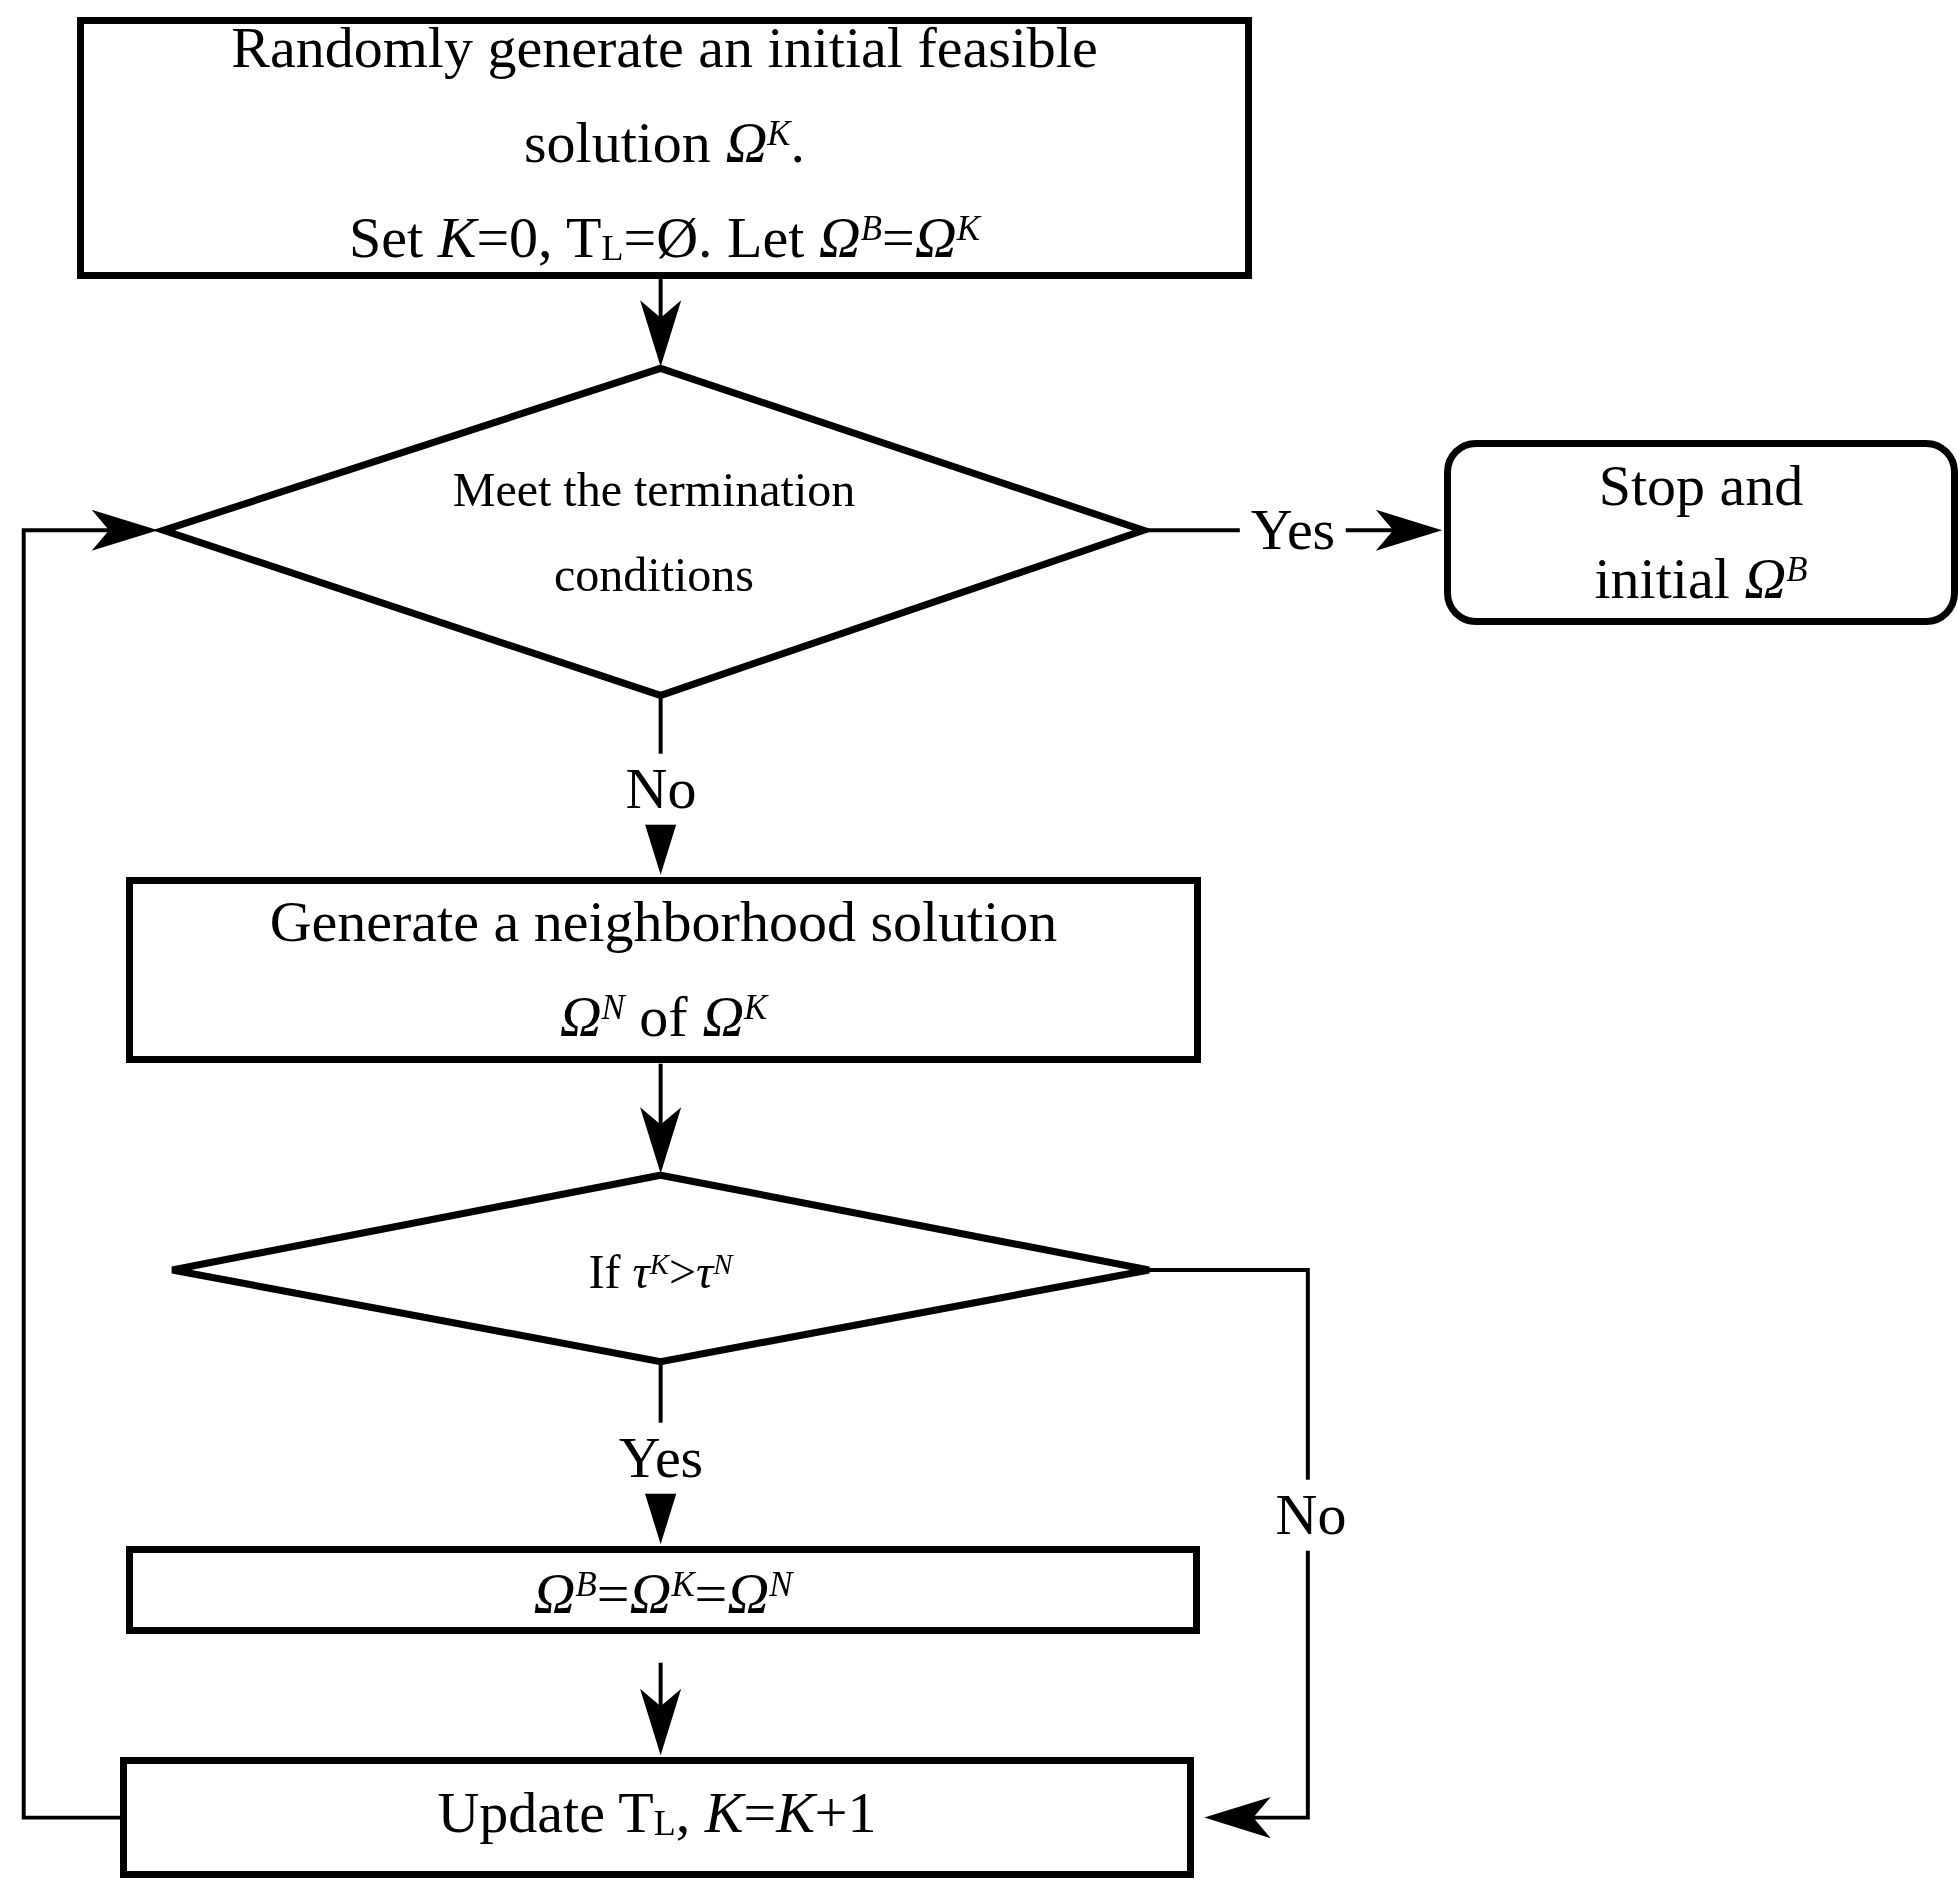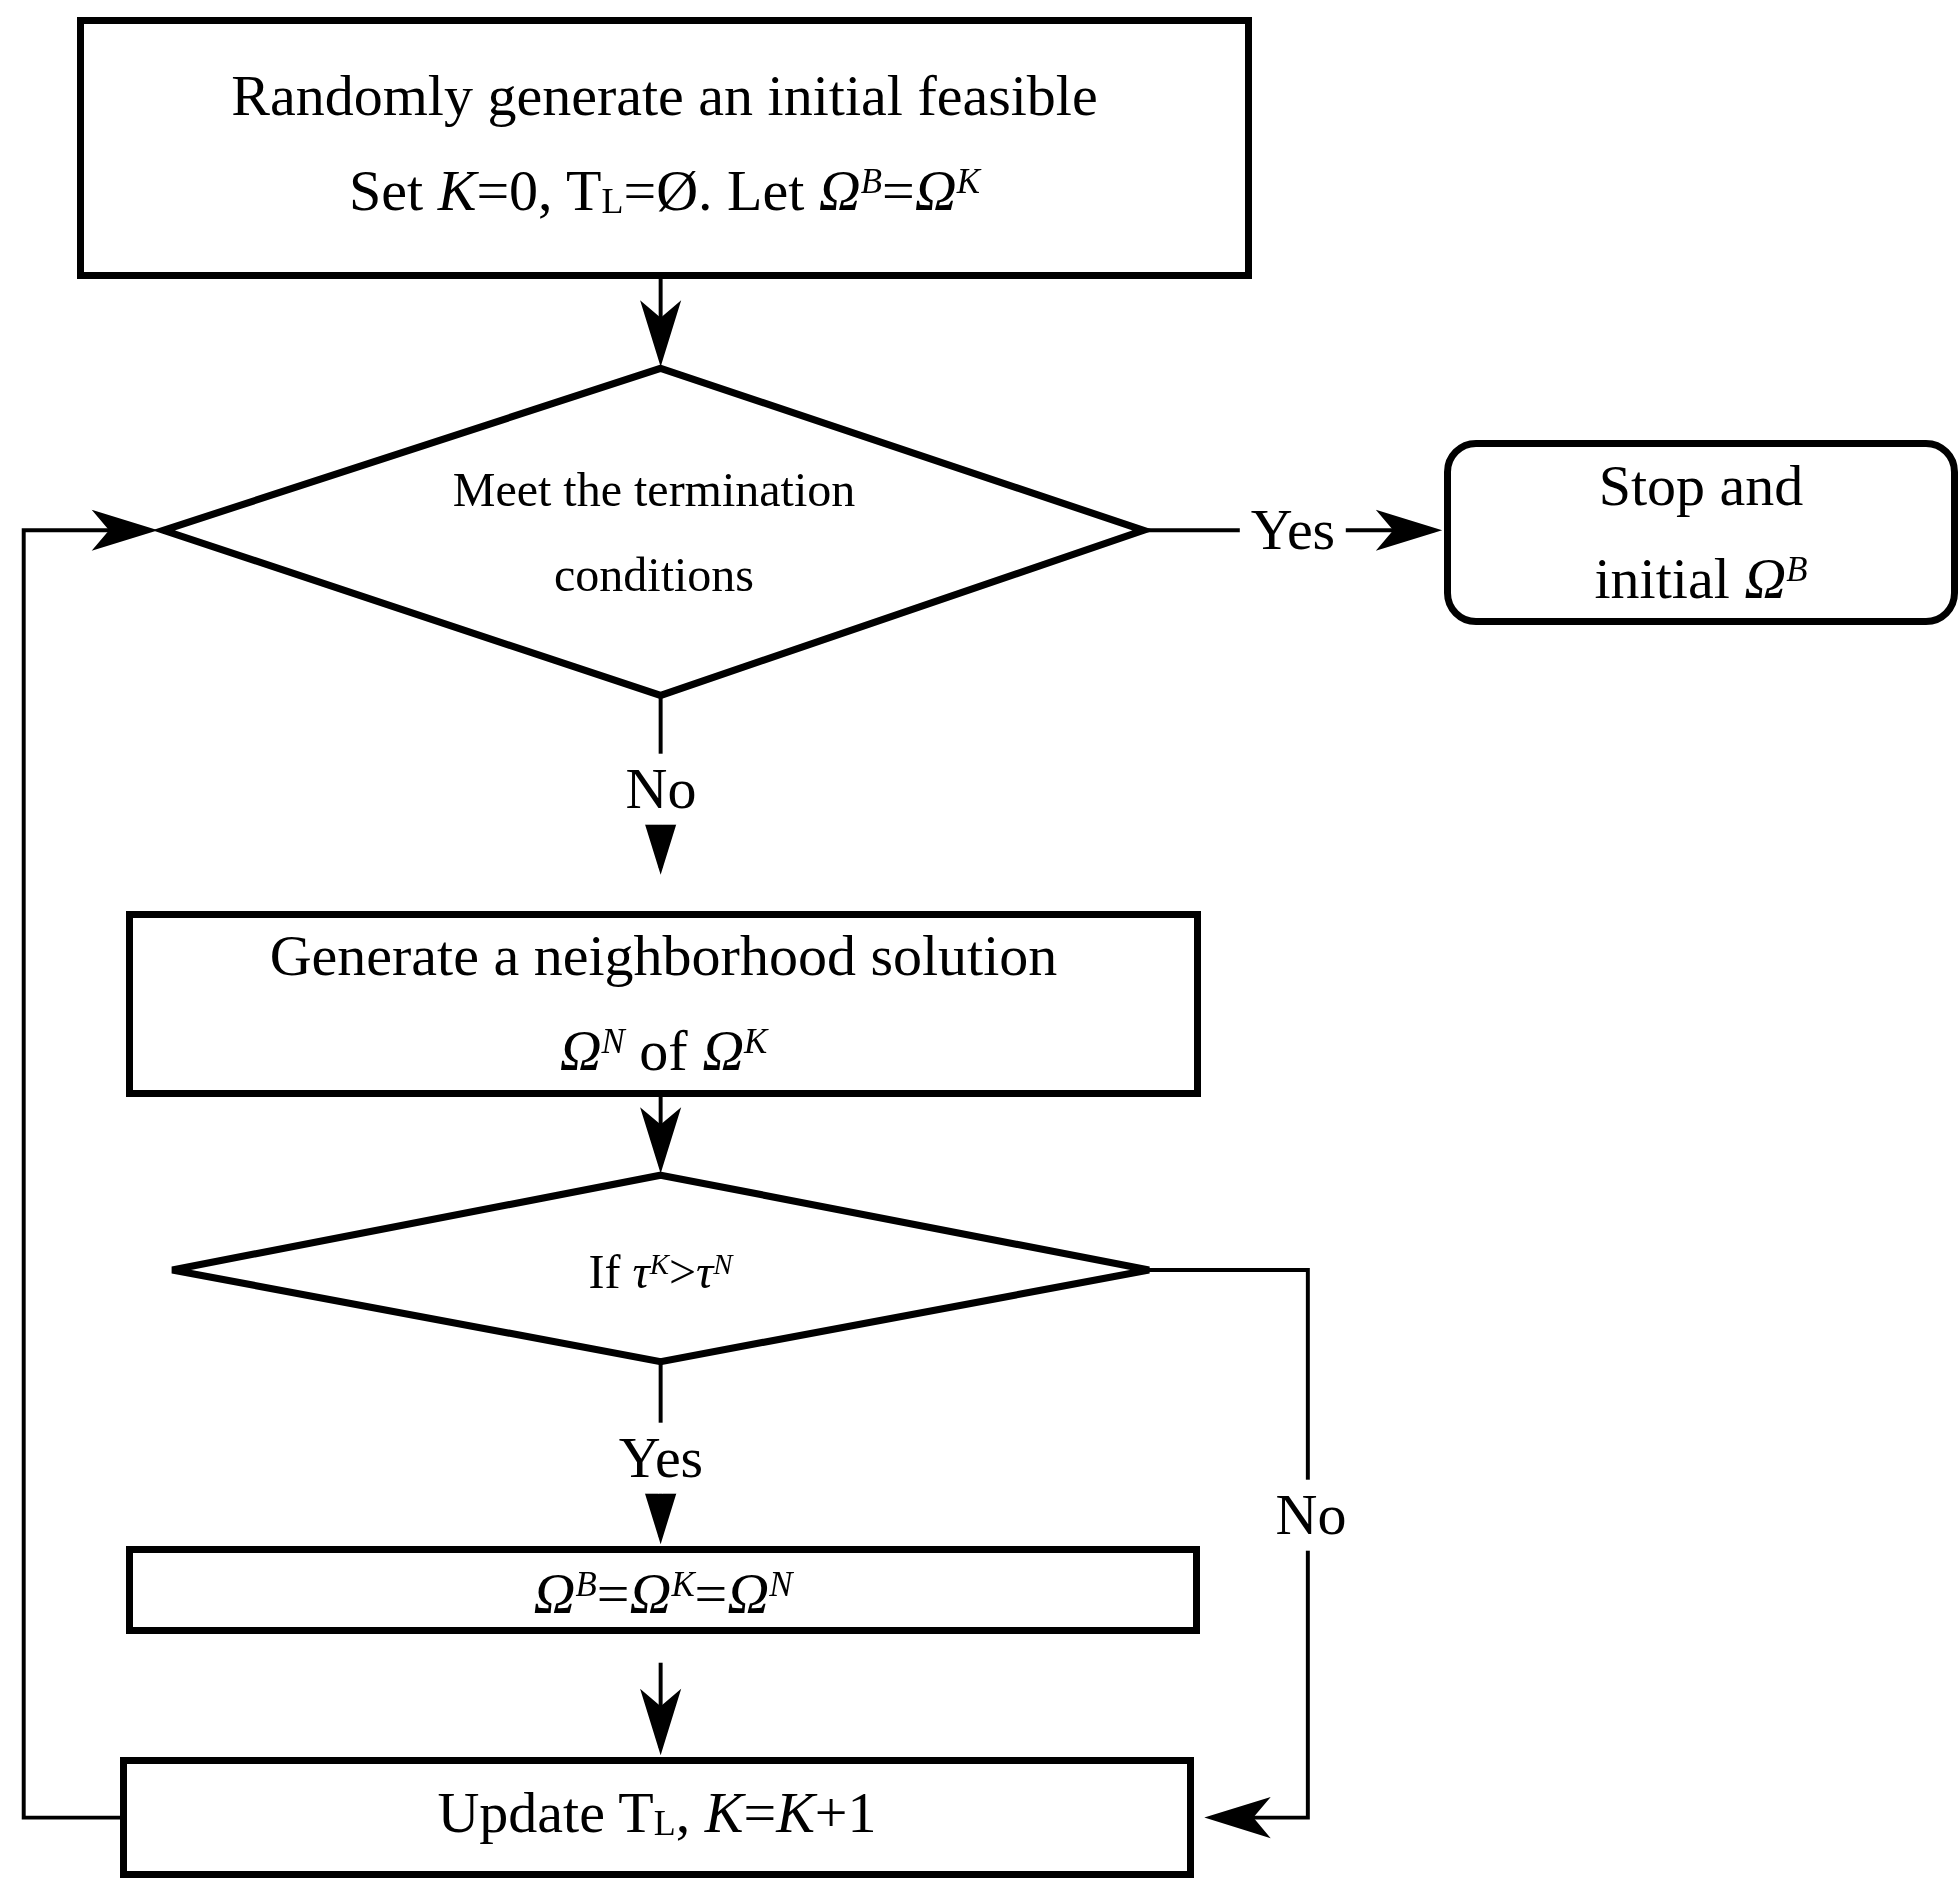--- a/index.html
+++ b/index.html
@@ -32,21 +32,21 @@
     flex-direction: column;
     align-items: center;
     justify-content: center;
     text-align: center;
     font-size: 58px;
     line-height: 86px;
     white-space: nowrap;
   }
   .node-start   { left: 77px;   top: 17.4px;   width: 1175px; height: 262px; }
   .node-stop    { left: 1444px; top: 440px;  width: 514px;  height: 185px; line-height: 84px; border-radius: 32px; }
-  .node-neigh   { left: 126px;  top: 877px; width: 1075px; height: 186px; margin-top: 34px; }
+  .node-neigh   { left: 126px;  top: 877px; width: 1075px; height: 186px; }
   .node-assign  { left: 126px;  top: 1546px; width: 1074px; height: 88px; font-size: 58px; }
   .node-update  { left: 120px;  top: 1757px; width: 1074px; height: 121px; font-size: 58px; }
   
   .diamond-label {
     position: absolute;
     display: flex;
     flex-direction: column;
     align-items: center;
     justify-content: center;
     text-align: center;
@@ -103,20 +103,21 @@
 
     <path d="M 1454 1607 H 1655 V 2300 H 1540" stroke-width="5"></path>
     <polygon points="1524,2300 1608,2274 1586,2300 1608,2326" fill="#000000" stroke="none"></polygon>
 
     <path d="M 159 2300 H 30 V 671 H 185" stroke-width="5"></path>
     <polygon points="200,671 116,645 138,671 116,697" fill="#000000" stroke="none"></polygon>
   </svg>
 
   <div class="node node-start">
     <div>Randomly generate an initial feasible</div>
+    <div><span>solution </span><span class="seg-i">Ω</span><span class="seg-i seg-sup">K</span><span>.</span></div>
     <div><span>Set </span><span class="seg-i">K</span><span>=0, T</span><span class="seg-sub">L</span><span>=Ø. Let </span><span class="seg-i">Ω</span><span class="seg-i seg-sup">B</span><span>=</span><span class="seg-i">Ω</span><span class="seg-i seg-sup">K</span></div>
   </div>
 
   <div class="diamond-label diamond1-label">
     <div>Meet the termination</div>
     <div>conditions</div>
   </div>
 
   <div class="node node-stop">
     <div>Stop and</div>

